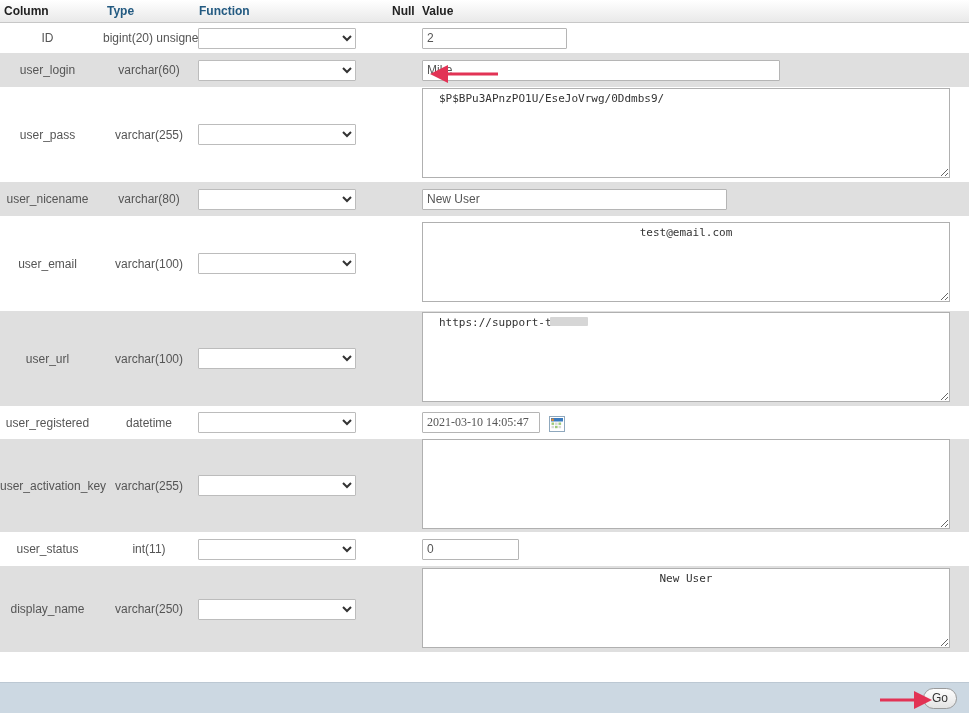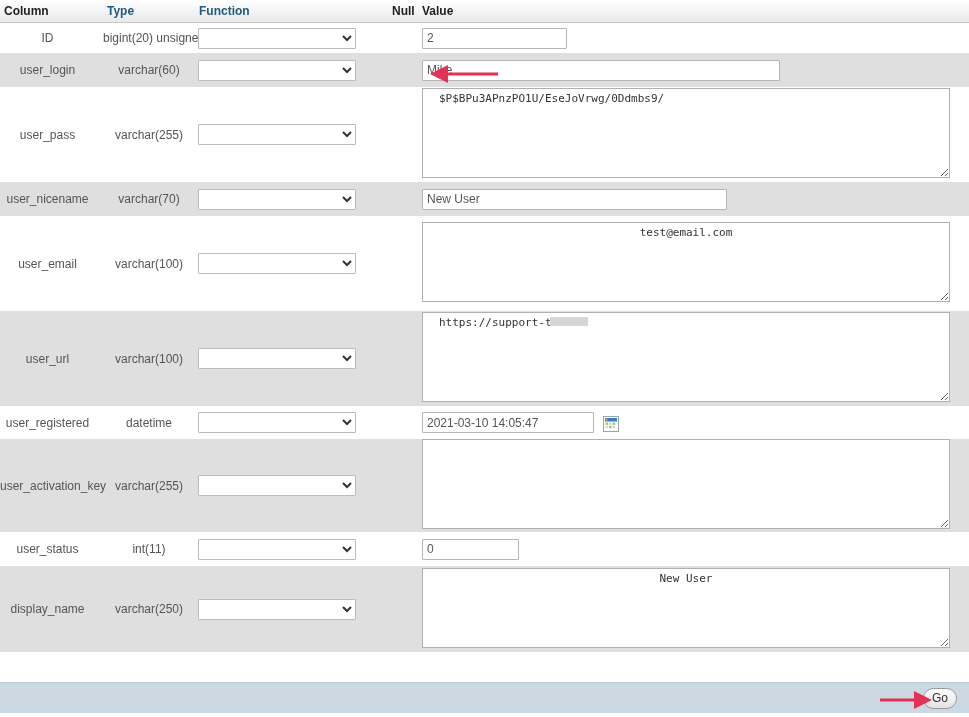--- a/index.html
+++ b/index.html
@@ -90,21 +90,21 @@
     border: 1px solid #b5b5b5;
     background: #ffffff;
     padding: 0 4px;
     box-sizing: border-box;
     border-radius: 1px;
   }
   input.w-id       { width: 145px; }
   input.w-login    { width: 358px; }
   input.w-nicename { width: 305px; }
   input.w-status   { width: 97px; }
-  input.w-datetime { width: 172px; }
+  input.w-datetime { width: 118px; font-family: Liberation Serif, serif; }
 
   textarea.val-area {
     width: 528px;
     font-family: "DejaVu Sans Mono", monospace;
     font-size: 11px;
     color: #333333;
     border: 1px solid #b0b0b0;
     background: #ffffff;
     padding: 3px 16px;
     box-sizing: border-box;
@@ -231,21 +231,21 @@
         <select class="fn-select"><option value=""></option><option value="AES_ENCRYPT">AES_ENCRYPT</option><option value="ENCRYPT">ENCRYPT</option><option value="MD5">MD5</option><option value="PASSWORD">PASSWORD</option><option value="SHA1">SHA1</option><option value="UUID">UUID</option><option value="NOW">NOW</option></select>
       </td>
       <td class="c-null"></td>
       <td class="c-value">
         <textarea class="val-area h-90" spellcheck="false" style="">$P$BPu3APnzPO1U/EseJoVrwg/0Ddmbs9/</textarea>
       </td>
     </tr>
 
     <tr class="row-even">
       <td class="c-column" style="height:34px">user_nicename</td>
-      <td class="c-type">varchar(70)</td>
+      <td class="c-type">varchar(80)</td>
       <td class="c-func">
         <select class="fn-select"><option value=""></option><option value="AES_ENCRYPT">AES_ENCRYPT</option><option value="ENCRYPT">ENCRYPT</option><option value="MD5">MD5</option><option value="PASSWORD">PASSWORD</option><option value="SHA1">SHA1</option><option value="UUID">UUID</option><option value="NOW">NOW</option></select>
       </td>
       <td class="c-null"></td>
       <td class="c-value">
         <input class="val-input w-nicename" type="text" value="New User" style="">
       </td>
     </tr>
 
     <tr class="row-odd">

